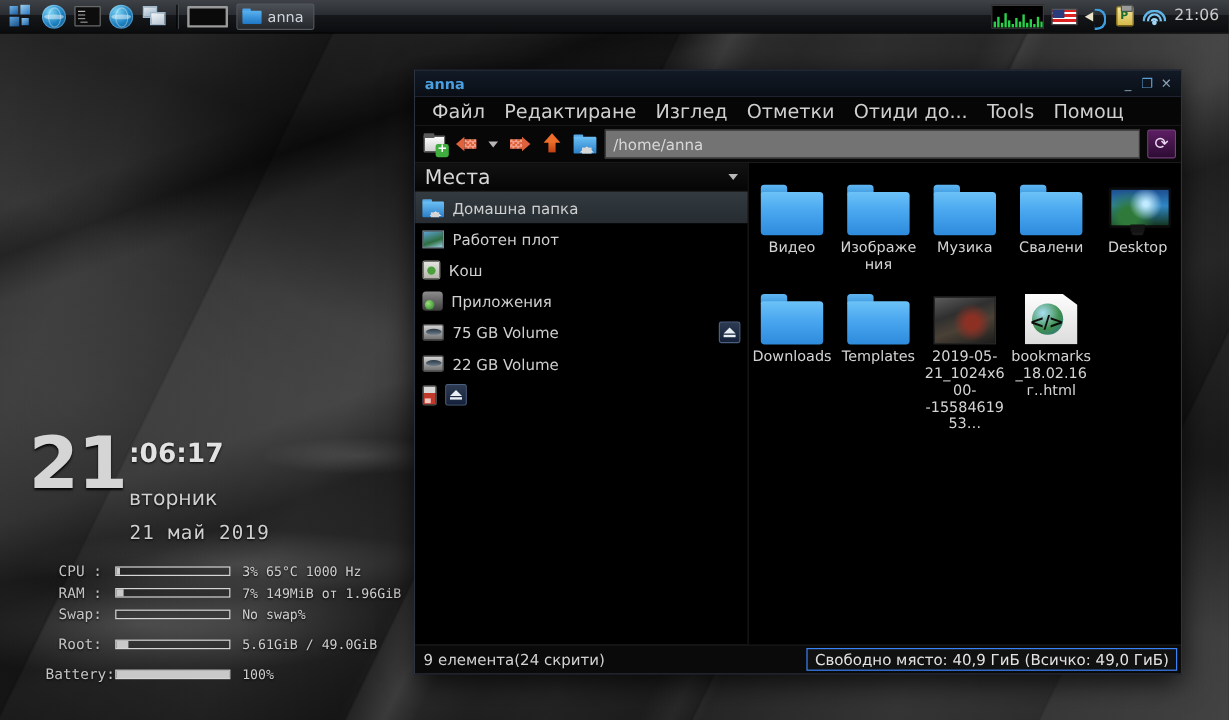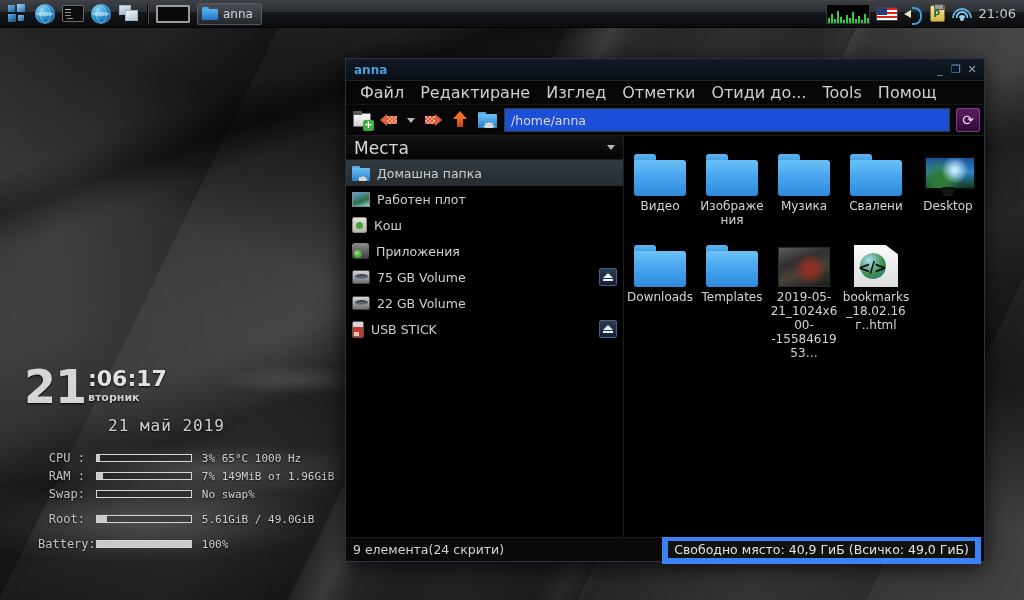--- a/index.html
+++ b/index.html
@@ -116,26 +116,26 @@
   .tray-wifi i:nth-child(3){ width:6px; height:3px; bottom:4px; border-color:#9fd8f7; }
   .tray-wifi::after{ content:""; position:absolute; left:50%; bottom:1px; transform:translateX(-50%);
      width:4px; height:4px; border-radius:50%; background:#9fd8f7; }
   #clock { color:#c9c9c9; font-size:13px; font-family:"DejaVu Sans", sans-serif; }
 
   
   #conky { position:absolute; left:24px; top:366px; width:320px; z-index:5;
            font-family:"DejaVu Sans Mono", monospace; color:#c8c8c8;
            text-shadow:0 1px 2px rgba(0,0,0,0.9); }
   #conky .timerow { display:flex; align-items:flex-start; }
-  #conky .hh { font-size:46px; font-weight:bold; line-height:42px; color:#d5d5d5; letter-spacing:-1px;
+  #conky .hh { font-size:60px; font-weight:bold; line-height:42px; color:#d5d5d5; letter-spacing:-1px;
                font-family:"DejaVu Sans", sans-serif; }
   #conky .tright { margin-left:2px; margin-top:2px; }
   #conky .ms { font-size:22px; font-weight:bold; line-height:22px; color:#e2e2e2;
                font-family:"DejaVu Sans", sans-serif; }
-  #conky .dow { font-size:11px; font-weight:bold; color:#d0d0d0; margin-top:1px;
+  #conky .dow { font-size:17px; font-weight:normal; color:#d0d0d0; margin-top:16px;
                 font-family:"DejaVu Sans", sans-serif; }
   #conky .date { font-size:16px; color:#cfcfcf; margin:8px 0 0 84px; letter-spacing:1px; }
   #conky table { border-collapse:collapse; margin-top:14px; font-size:11px; }
   #conky td { padding:2px 0; vertical-align:middle; white-space:nowrap; }
   #conky td.lbl { width:62px; color:#c4c4c4; padding-left:14px; }
   #conky td.bar { width:96px; }
   #conky td.val { padding-left:10px; color:#cfcfcf; }
   .meter { height:8px; border:1px solid #d5d5d5; background:rgba(0,0,0,0.15); position:relative; }
   .meter i { position:absolute; left:0; top:0; bottom:0; background:#c9c9c9; display:block; }
   #conky tr.sp td { padding-top:9px; }
@@ -190,21 +190,21 @@
   .i-homefold::before{ content:""; position:absolute; left:0; top:0; width:8px; height:3px;
      background:#55a9e6; border-radius:1px 1px 0 0; }
   .i-homefold::after{ content:""; position:absolute; left:0; top:2px; width:19px; height:14px;
      background:linear-gradient(180deg,#6cc0f5,#2a7fc8); border-radius:1px; }
   .i-homefold b { position:absolute; z-index:2; right:2px; bottom:1px; width:0;height:0;
      border-style:solid; border-width:0 6px 5px 6px; border-color:transparent transparent #e8e8e8 transparent; }
   .i-homefold u { position:absolute; z-index:2; right:4px; bottom:0px; width:8px; height:5px;
      background:#d8d8d8; }
 
   #pathwrap { flex:1; display:flex; align-items:center; height:24px;
-     background:#1d4ed8; border:1px solid #3a3a3a; margin-left:2px; }
+     background:#737373; border:1px solid #3a3a3a; margin-left:2px; }
   #pathwrap input { flex:1; background:transparent; border:none; outline:none;
      color:#d8d8d8; font-size:12.5px; padding:0 6px; font-family:"DejaVu Sans", sans-serif; }
   .i-reload { width:24px; height:24px; margin-left:3px; background:linear-gradient(180deg,#5c1d63,#2d0c33);
      border:1px solid #7a3f80; border-radius:2px; display:flex; align-items:center; justify-content:center;
      color:#eedcf2; font-size:14px; }
 
   #body { flex:1; display:flex; min-height:0; border-top:1px solid #1a1a1a; }
 
   
   #sidebar { width:278px; background:#000; border-right:1px solid #1e1e1e; display:flex; flex-direction:column; }
@@ -279,21 +279,21 @@
      clip-path: polygon(0 0, 72% 0, 100% 22%, 100% 100%, 0 100%); }
   .th-html::before{ content:""; position:absolute; left:6px; top:8px; width:26px; height:26px;
      border-radius:50%; background:radial-gradient(circle at 35% 30%, #a9e0f5, #3f8f4f 55%, #2a6f8f 100%); }
   .th-html::after{ content:"</>"; position:absolute; left:4px; top:14px; font-size:15px; font-weight:bold;
      color:#0d0d0d; font-family:"DejaVu Sans", sans-serif; letter-spacing:-1px; }
 
   #statusbar { height:24px; display:flex; align-items:center; background:#0a0a0a;
      border-top:1px solid #1d1d1d; padding:0 3px; }
   #statusbar .left { color:#d2d2d2; font-size:12.5px; padding-left:4px; flex:1; }
   #statusbar .right { color:#e2e2e2; font-size:12.5px; padding:1px 6px;
-     border:6px solid #3b82f6; background:#111; }
+     border:1px solid #3b82f6; background:#111; }
 </style>
 </head>
 <body>
 
 <div id="desktop"></div>
 
 <div id="conky">
   <div class="timerow">
     <div class="hh">21</div>
     <div class="tright">
@@ -436,21 +436,20 @@
             <i></i>
             <u></u>
           </span>
       </div>
       <div class="place">
         <span class="pi pi-drive"></span>
         <span class="nm">22 GB Volume</span>
       </div>
       <div class="place">
         <span class="pi pi-usb"></span>
-        <span class="nm">USB STICK</span>
         <span class="eject">
             <i></i>
             <u></u>
           </span>
       </div>
     </div>
 
     <div id="pane">
       <div id="grid">
 

